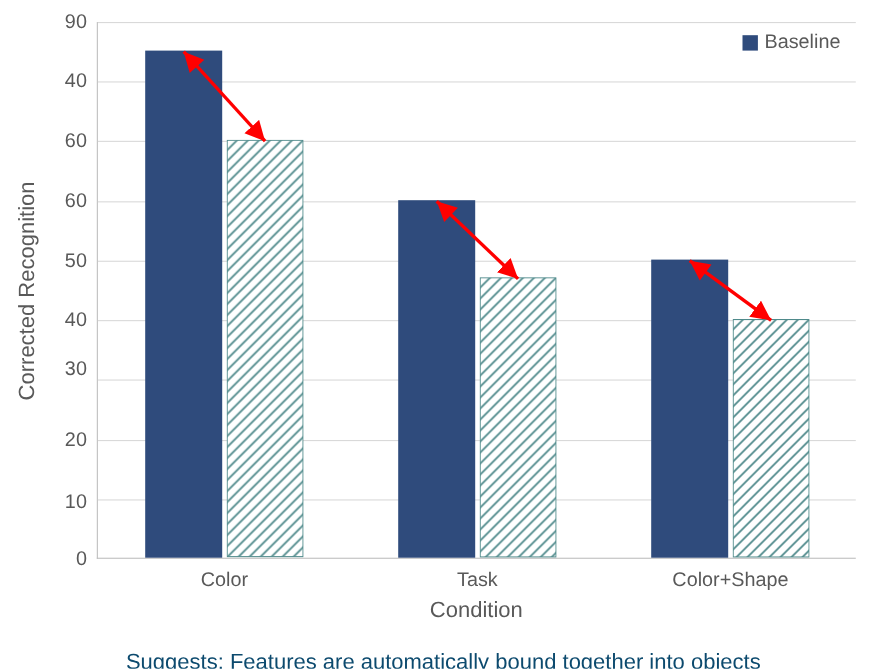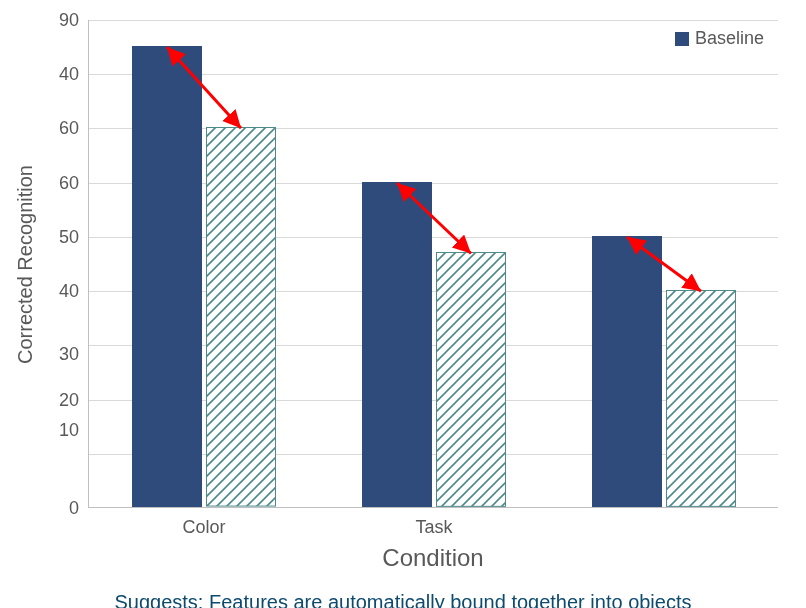--- a/index.html
+++ b/index.html
@@ -57,21 +57,21 @@
     text-align: right;
     transform: translateX(-50%);
     white-space: nowrap;
   }
   .x-label {
     position: absolute;
     top: 544px;
     left: 88px;
     width: 690px;
     text-align: center;
-    font-size: 24px;
+    font-size: 20px;
   }
   .y-label {
     position: absolute;
     left: 10px;
     top: 20px;
     height: 488px;
     width: 30px;
     display: flex;
     align-items: center;
     justify-content: center;
@@ -124,25 +124,25 @@
 
     <div class="legend">
       <div class="leg-item">
         <span class="leg-swatch baseline"></span>
         <span>Baseline</span>
       </div>
     </div>
 
   <div class="y-tick" style="top: 488px;">0</div>
       <div class="grid-line" style="top: 433.778px;"></div>
-      <div class="y-tick" style="top: 410px;">10</div>
+      <div class="y-tick" style="top: 436px;">10</div>
       <div class="grid-line" style="top: 379.556px;"></div>
       <div class="y-tick" style="top: 379.556px; text-align: right;">20</div>
       <div class="grid-line" style="top: 325.333px;"></div>
-      <div class="y-tick" style="top: 334px;">30</div>
+      <div class="y-tick" style="top: 315px;">30</div>
       <div class="grid-line" style="top: 271.111px;"></div>
       <div class="y-tick" style="top: 271.111px;">40</div>
       <div class="grid-line" style="top: 216.889px;"></div>
       <div class="y-tick" style="top: 216.889px;">50</div>
       <div class="grid-line" style="top: 162.667px;"></div>
       <div class="y-tick" style="top: 162.667px;">60</div>
       <div class="grid-line" style="top: 108.444px;"></div>
       <div class="y-tick" style="top: 108.444px;">60</div>
       <div class="grid-line" style="top: 54.2222px;"></div>
       <div class="y-tick" style="top: 54.2222px;">40</div>
@@ -201,20 +201,21 @@
         <svg width="70" height="216.88888888888886" xmlns="http://www.w3.org/2000/svg">
           <defs>
             <pattern id="hatch2" width="10" height="10" patternUnits="userSpaceOnUse">
               <rect width="10" height="10" fill="#fff"></rect>
               <path d="M-2,12 L12,-2 M-7,7 L7,-7 M3,17 L17,3" stroke="#4f8a8b" stroke-width="1.6"></path>
             </pattern>
           </defs>
           <rect x="0.5" y="0.5" width="69" height="215.88888888888886" fill="url(#hatch2)" stroke="#4f8a8b" stroke-width="1"></rect>
         </svg>
       </div>
+      <div class="x-tick" style="left: 575px;">Color+Shape</div>
       <svg class="arrow" width="98" height="78.22222222222226" style="left: 526px; top: 204.889px;">
         <defs>
           <marker id="arrM2a" markerWidth="8" markerHeight="8" refX="6" refY="3" orient="auto">
             <path d="M0,0 L6,3 L0,6 Z" fill="#ff0000"></path>
           </marker>
           <marker id="arrM2b" markerWidth="8" markerHeight="8" refX="0" refY="3" orient="auto">
             <path d="M6,0 L0,3 L6,6 Z" fill="#ff0000"></path>
           </marker>
         </defs>
         <line x1="12" y1="12" x2="86" y2="66.22222222222226" stroke="#ff0000" stroke-width="3" marker-start="url(#arrM2b)" marker-end="url(#arrM2a)"></line>

